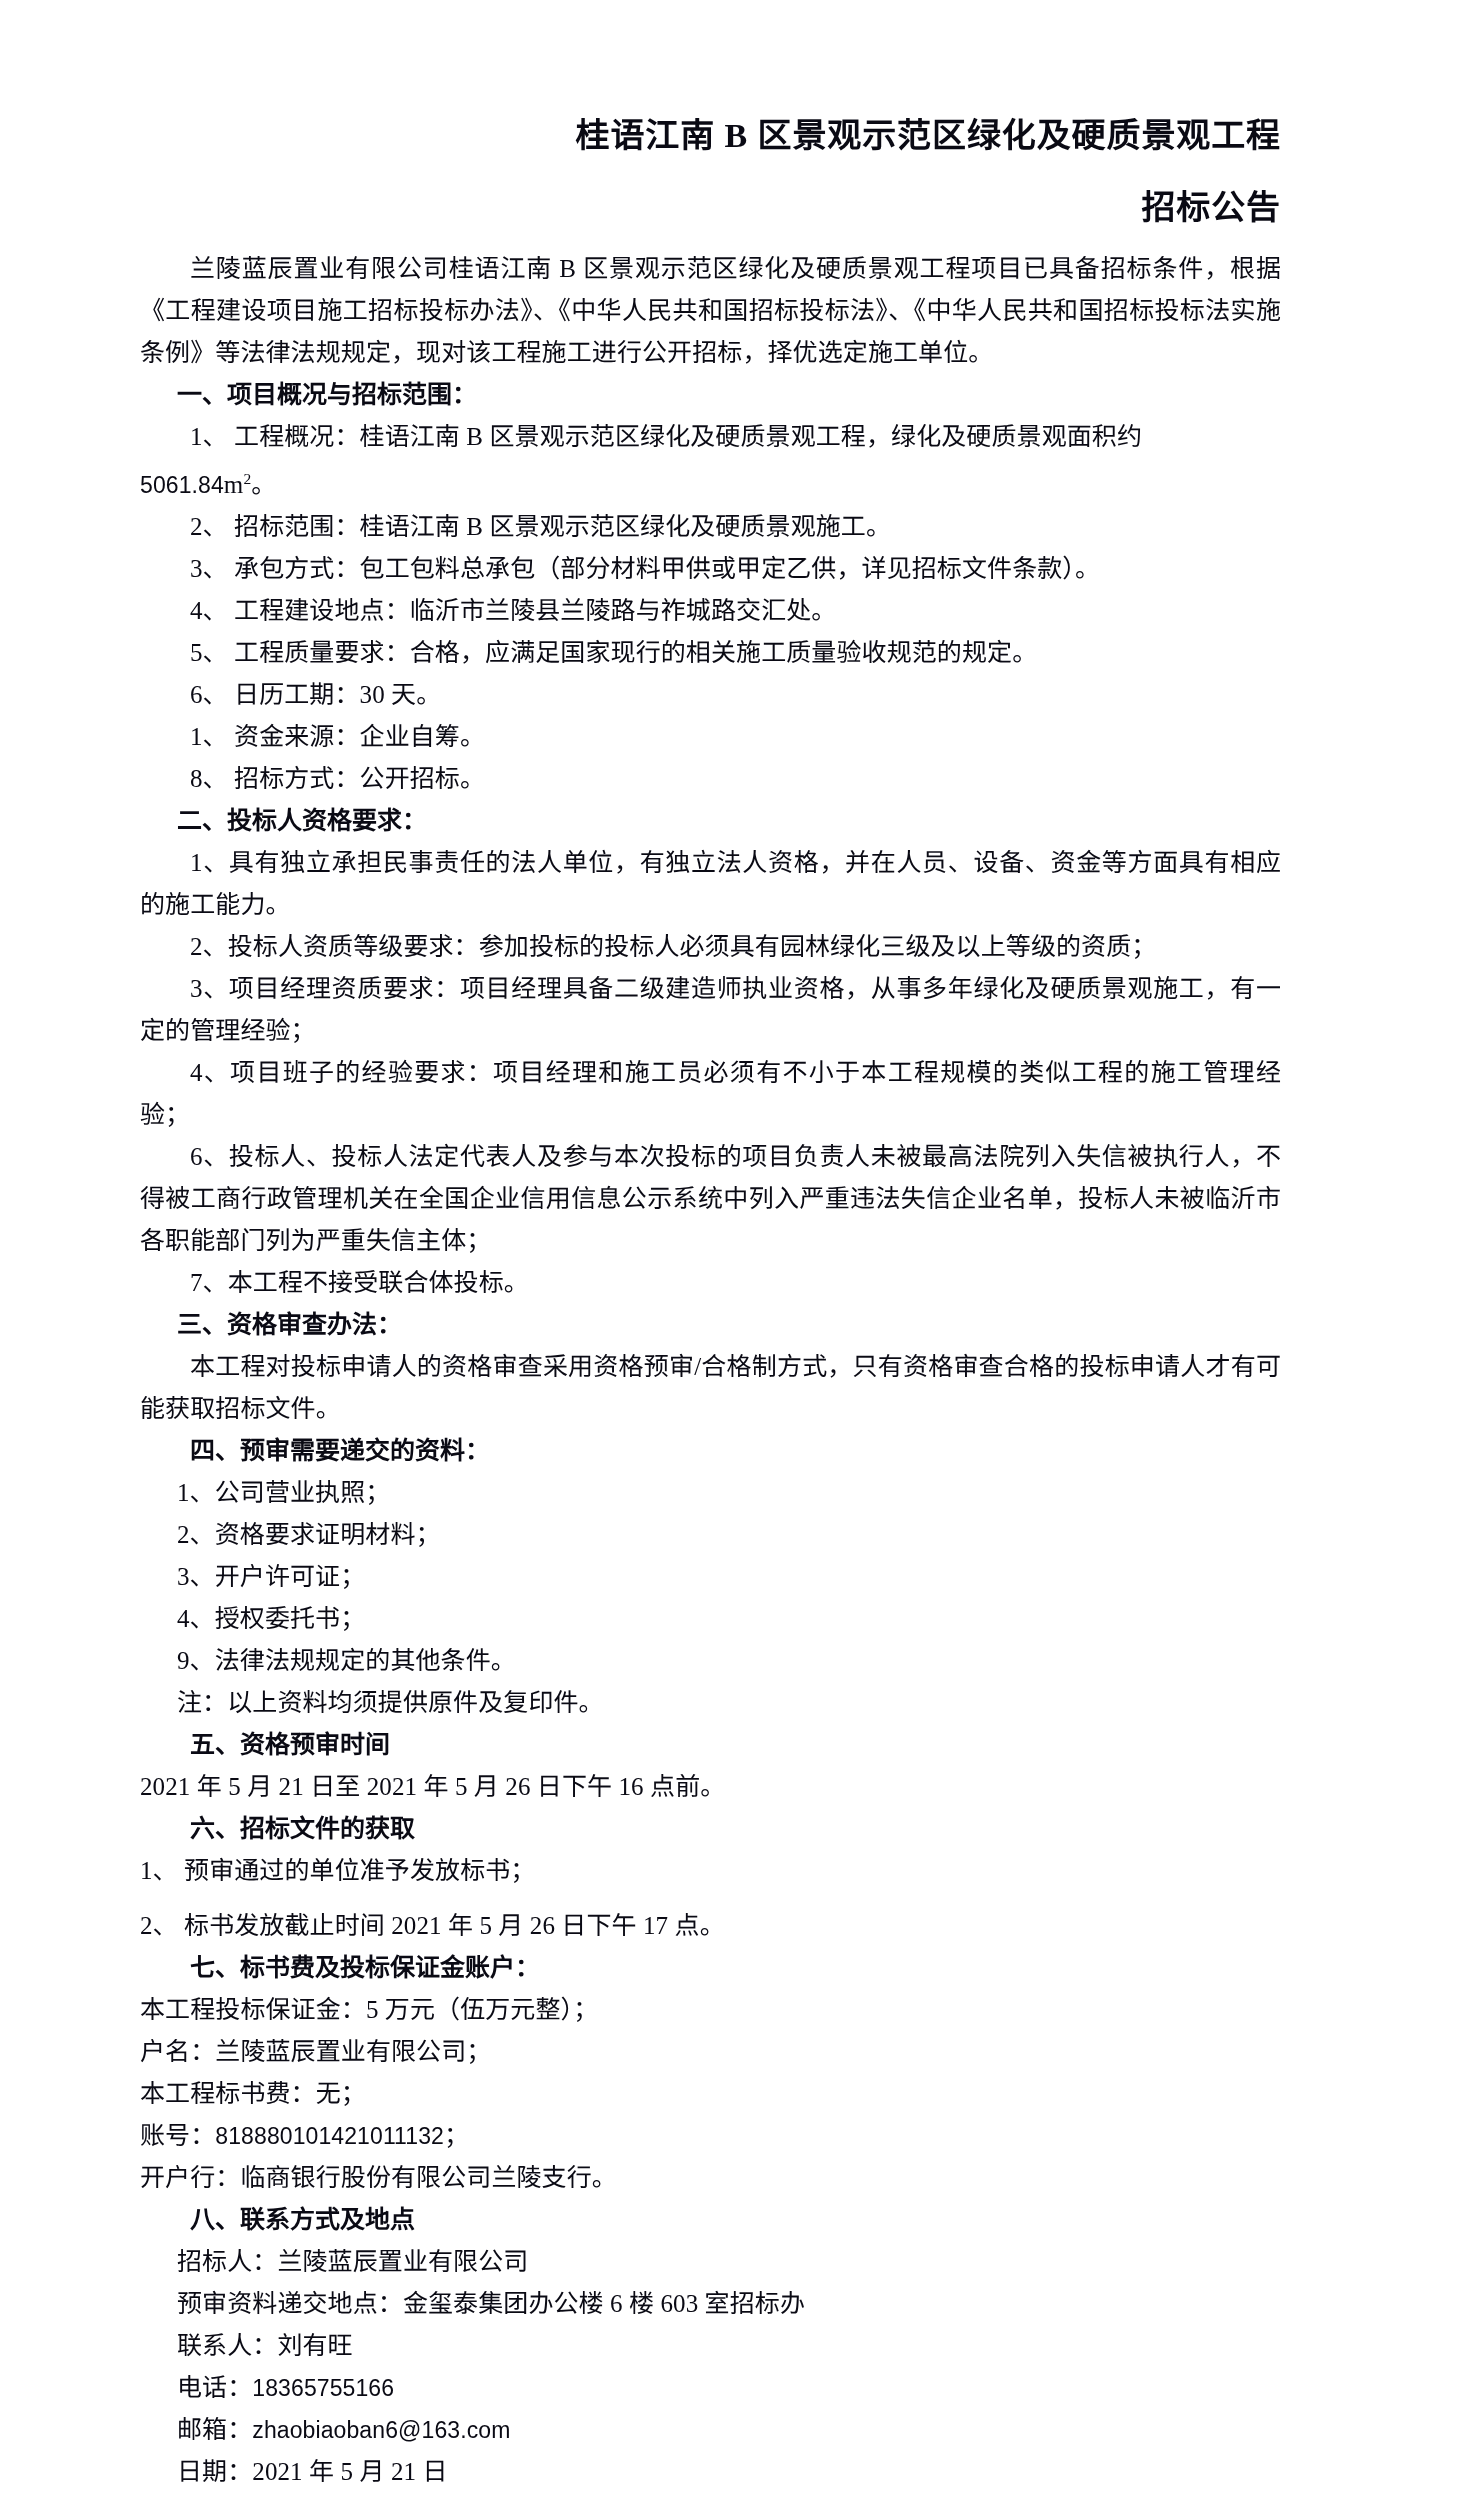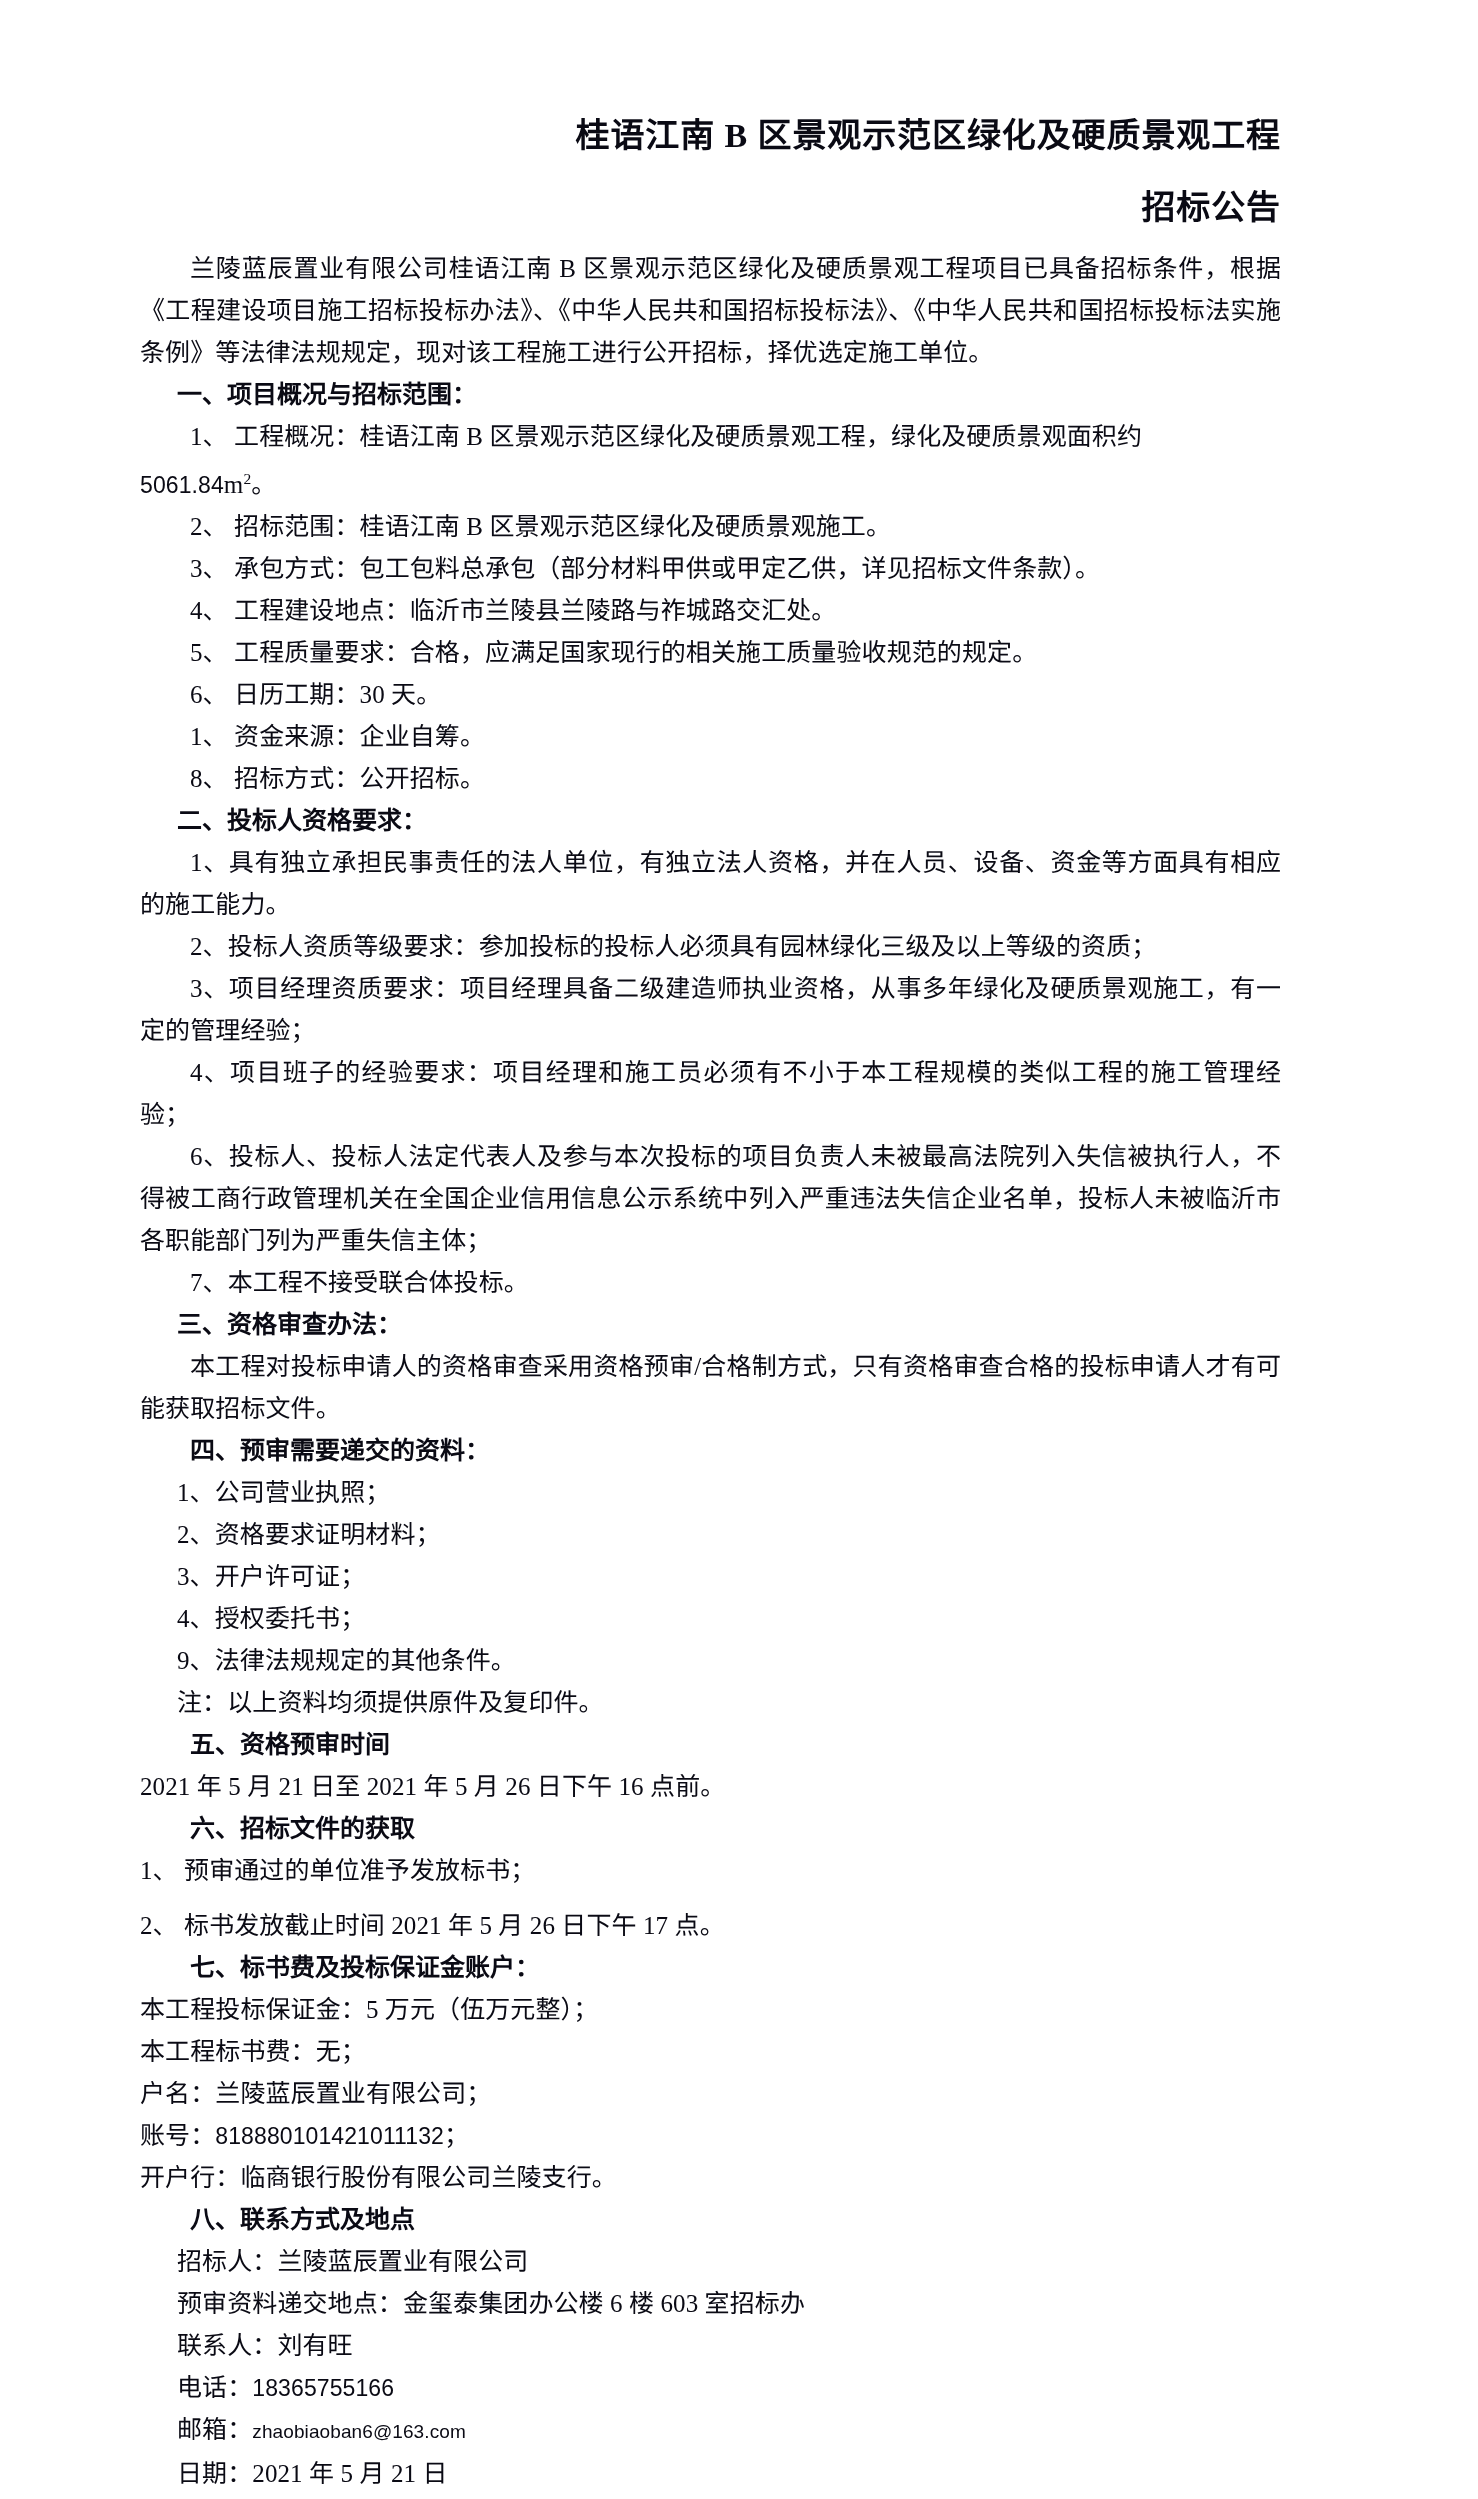--- a/index.html
+++ b/index.html
@@ -63,21 +63,21 @@
     line-height: 42px;
     margin: 0;
     text-indent: 37px;
   }
   .sec-head-wide {
     text-indent: 50px;
   }
   .gap-md { height: 13px; }
   .email {
     font-family: "Liberation Sans", "DejaVu Sans", sans-serif;
-    font-size: 19px;
+    font-size: 23px;
   }
   .sans-num {
     font-family: "Liberation Sans", "DejaVu Sans", sans-serif;
     font-size: 23px;
   }
   .unit-sq sup {
     font-size: 0.62em;
     vertical-align: super;
   }
   .block { display: block; }
@@ -124,22 +124,22 @@
   <p class="sec-head sec-head-wide">五、资格预审时间</p>
   <p class="para noindent">2021 年 5 月 21 日至 2021 年 5 月 26 日下午 16 点前。</p>
 
   <p class="sec-head sec-head-wide">六、招标文件的获取</p>
   <p class="para noindent">1、 预审通过的单位准予发放标书；</p>
   <div class="gap-md"></div>
   <p class="para noindent">2、 标书发放截止时间 2021 年 5 月 26 日下午 17 点。</p>
 
   <p class="sec-head sec-head-wide">七、标书费及投标保证金账户：</p>
   <p class="para noindent">本工程投标保证金：5 万元（伍万元整）；</p>
+  <p class="para noindent">户名：兰陵蓝辰置业有限公司；</p>
   <p class="para noindent">本工程标书费：无；</p>
-  <p class="para noindent">户名：兰陵蓝辰置业有限公司；</p>
   <p class="para noindent"><span>账号：</span><span class="sans-num">818880101421011132</span><span>；</span></p>
   <p class="para noindent">开户行：临商银行股份有限公司兰陵支行。</p>
 
   <p class="sec-head sec-head-wide">八、联系方式及地点</p>
   <p class="para indent-sm">招标人：兰陵蓝辰置业有限公司</p>
   <p class="para indent-sm">预审资料递交地点：金玺泰集团办公楼 6 楼 603 室招标办</p>
   <p class="para indent-sm">联系人：刘有旺</p>
   <p class="para indent-sm"><span>电话：</span><span class="sans-num">18365755166</span></p>
   <p class="para indent-sm"><span>邮箱：</span><span class="email">zhaobiaoban6@163.com</span></p>
   <p class="para indent-sm"><span>日期：</span><span>2021 年 5 月 21 日</span></p>

